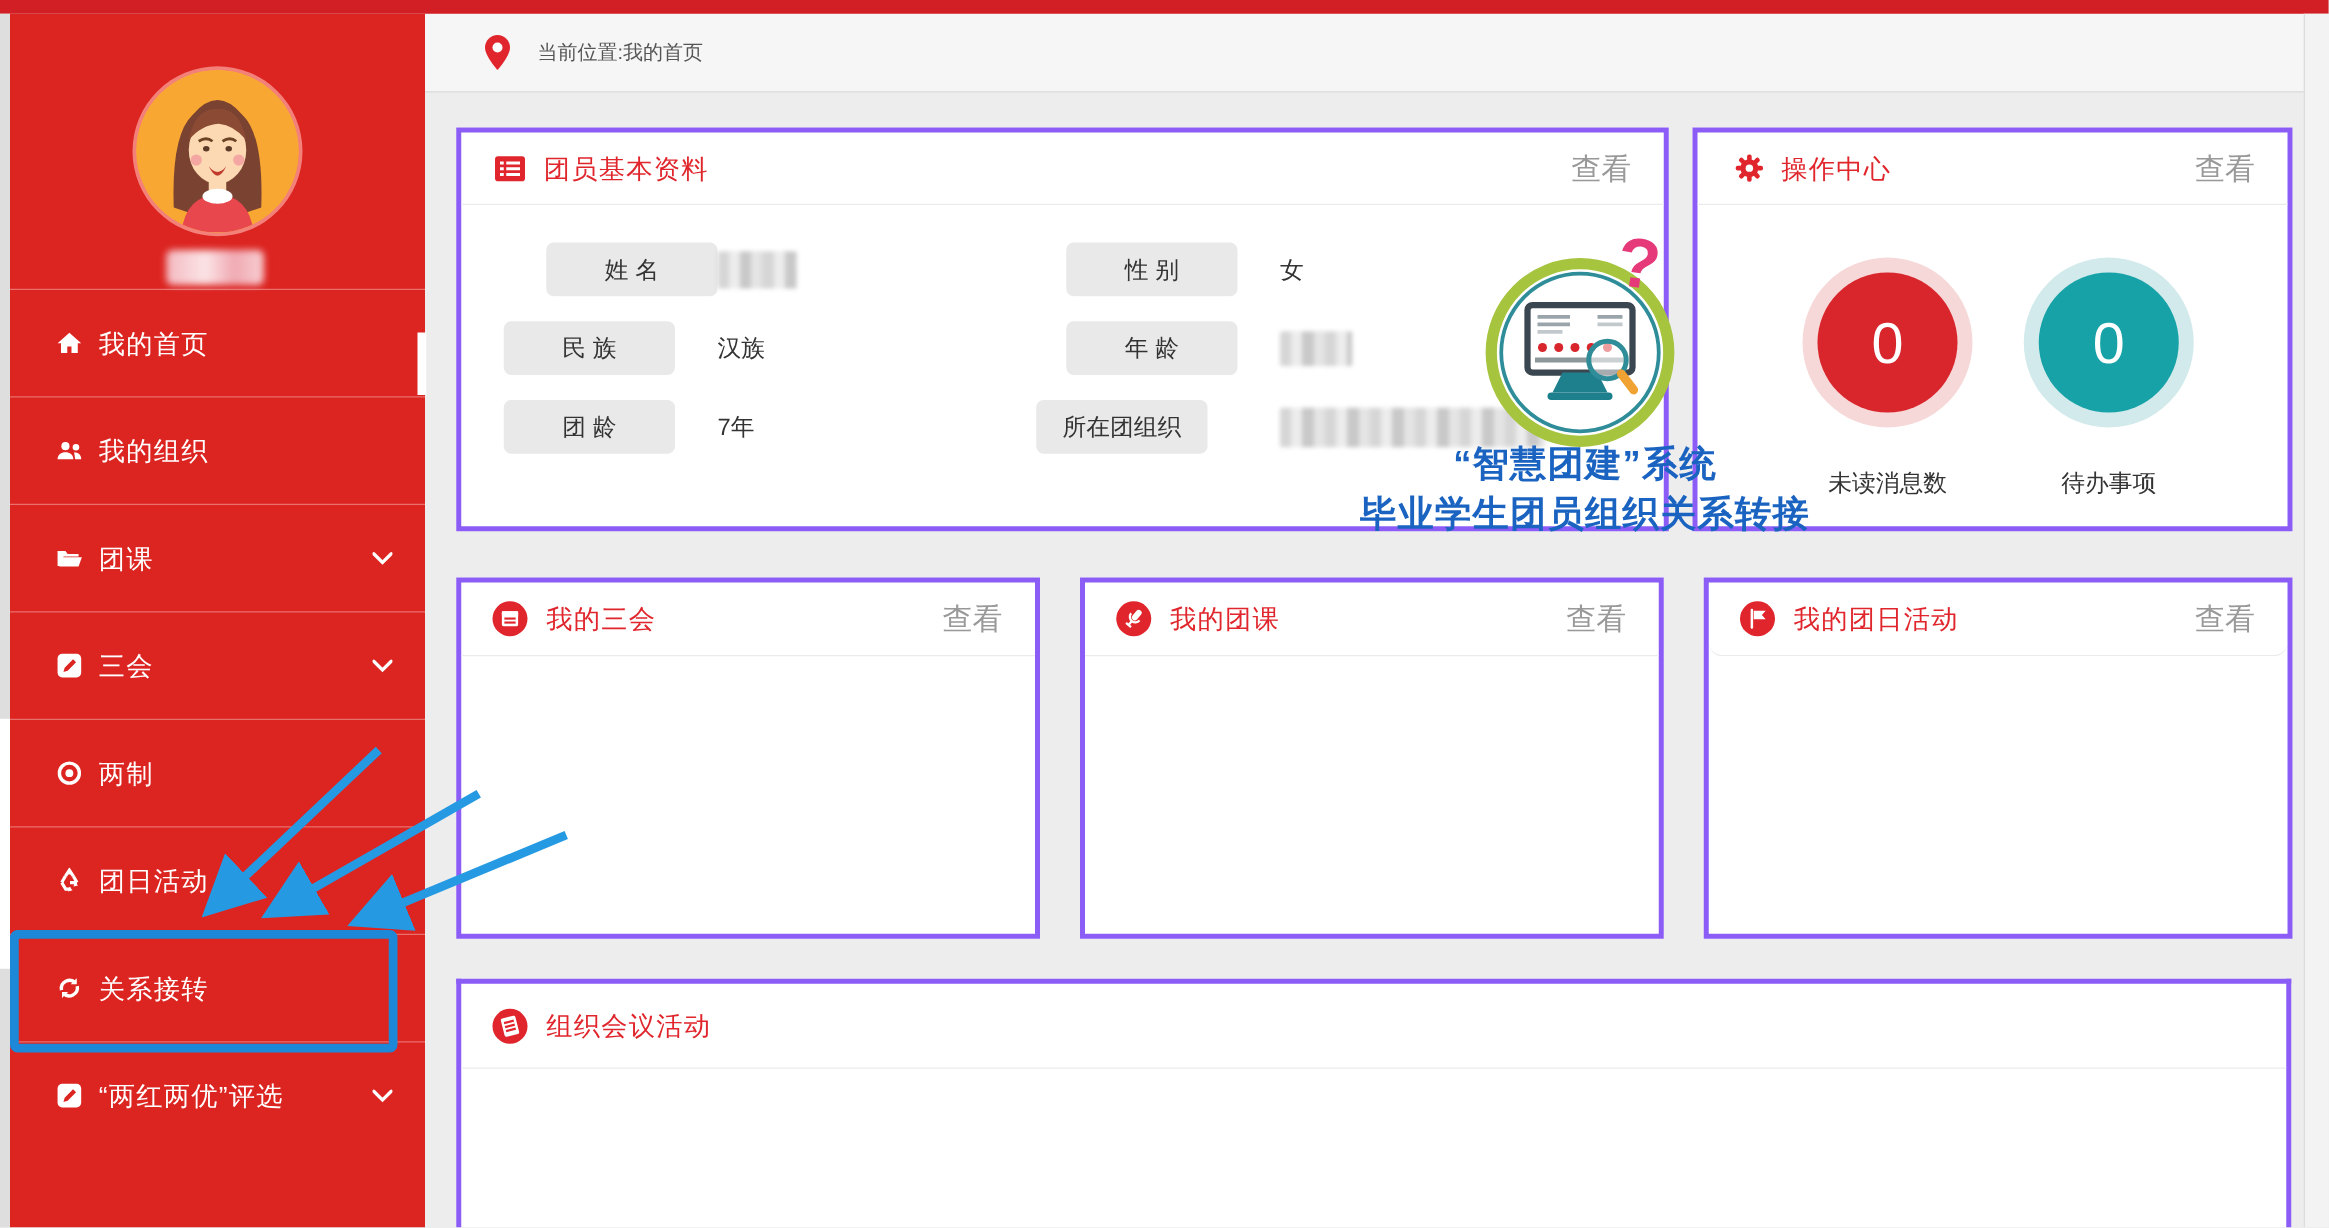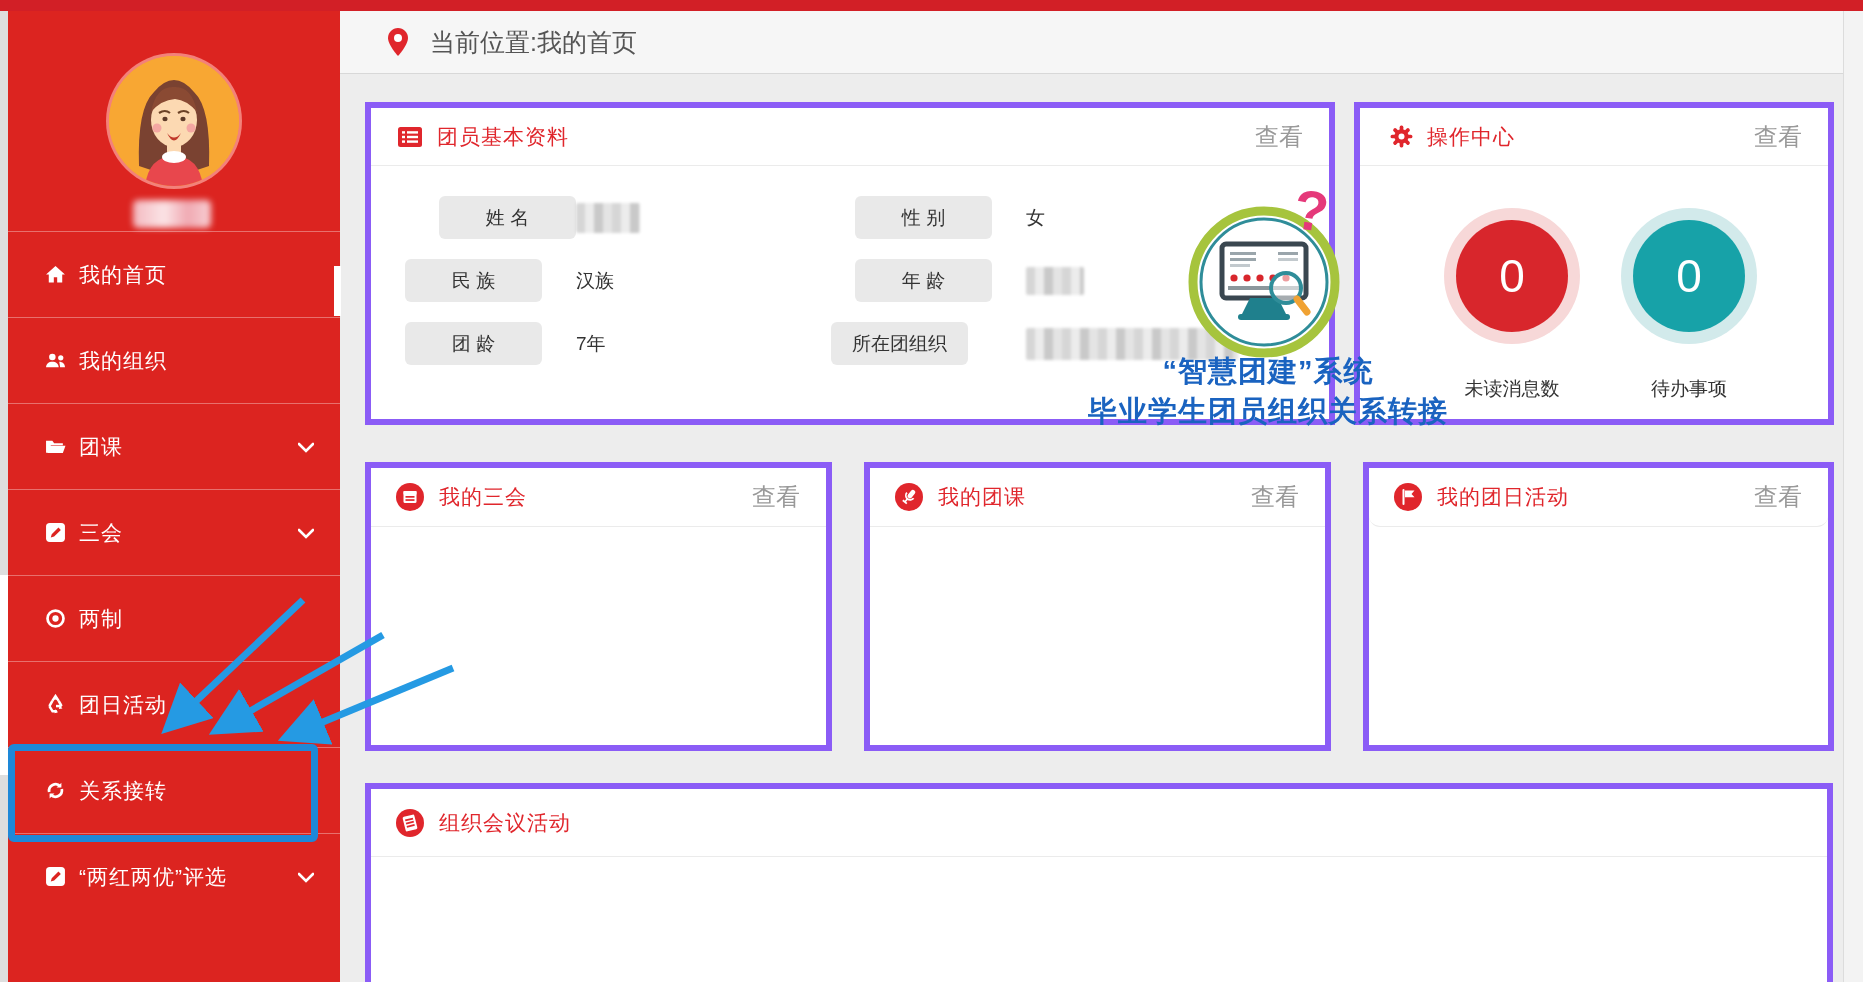--- a/index.html
+++ b/index.html
@@ -26,24 +26,24 @@
   .nav-icon{width:22px;height:22px;margin-left:36px;display:flex;align-items:center;justify-content:center;flex:0 0 22px;}
   .nav-icon svg{width:21px;height:21px;}
   .nav-label{margin-left:13px;font-size:21px;letter-spacing:1px;}
   .nav-chevron{position:absolute;right:26px;top:36px;width:16px;height:12px;}
   .active-indicator{position:absolute;left:334px;top:266px;width:7px;height:50px;background:#ffffff;z-index:5;}
 
   
   .breadcrumb-bar{position:absolute;left:340px;top:11px;width:1523px;height:62px;background:#f6f6f6;
     border-bottom:1px solid #d8d8d8;display:flex;align-items:center;z-index:2;}
   .crumb-pin{margin-left:48px;width:20px;height:28px;}
-  .crumb-text{margin-left:22px;font-size:25px;color:#555555;}
-
-  
-  .card{position:absolute;background:#ffffff;border:6px solid #8b5cf6;box-sizing:border-box;z-index:1;}
+  .crumb-text{margin-left:22px;font-size:16px;color:#555555;}
+
+  
+  .card{position:absolute;background:#ffffff;border:4px solid #8b5cf6;box-sizing:border-box;z-index:1;}
   .card-head{height:57px;display:flex;align-items:center;border-bottom:1px solid #ebebeb;}
   .card-title{color:#e0262c;font-size:21px;margin-left:14px;letter-spacing:1px;}
   .view-link{margin-left:auto;margin-right:26px;color:#999999;font-size:24px;cursor:pointer;}
   .head-icon{margin-left:26px;width:26px;height:26px;flex:0 0 26px;}
 
   
   .pill{position:absolute;width:137px;height:43px;background:#e9e9e9;border-radius:6px;
     display:flex;align-items:center;justify-content:center;font-size:19px;color:#333333;}
   .field-value{position:absolute;height:43px;display:flex;align-items:center;font-size:19px;color:#333333;}
   .blur-block{filter:blur(1.6px);border-radius:2px;

